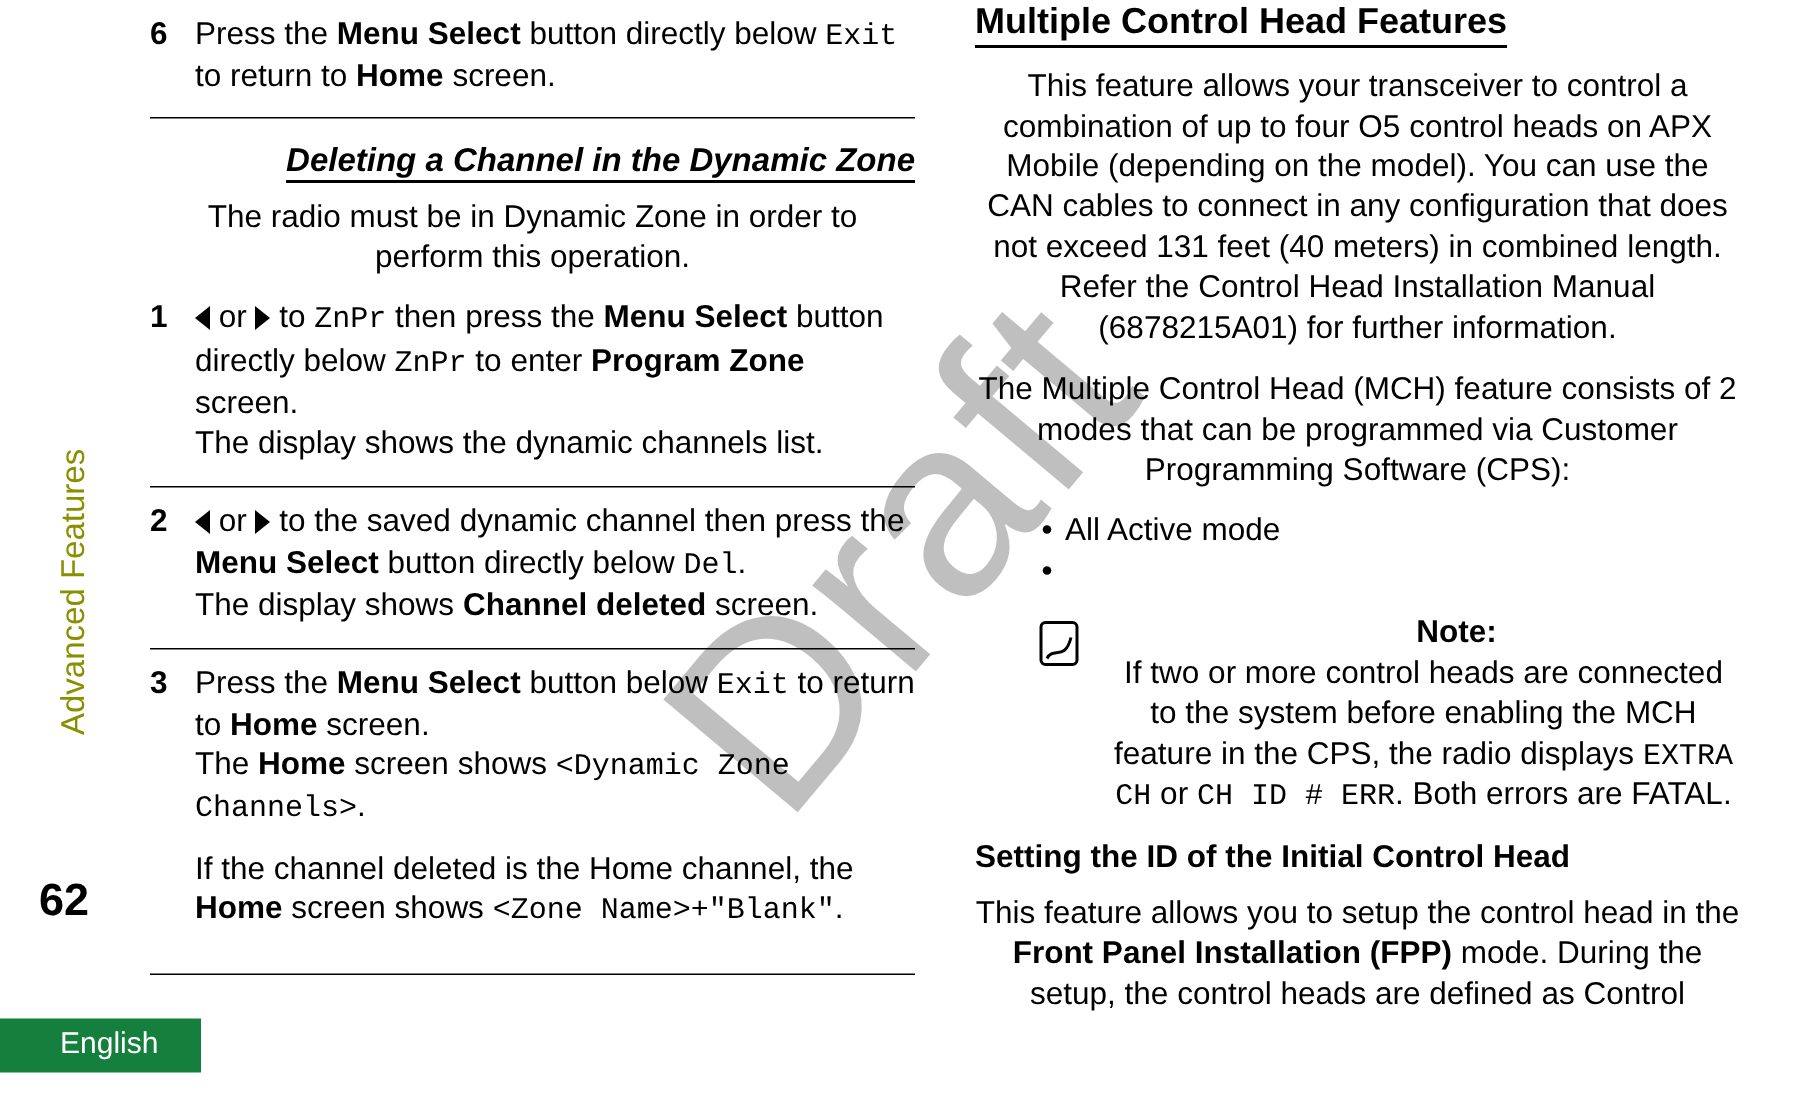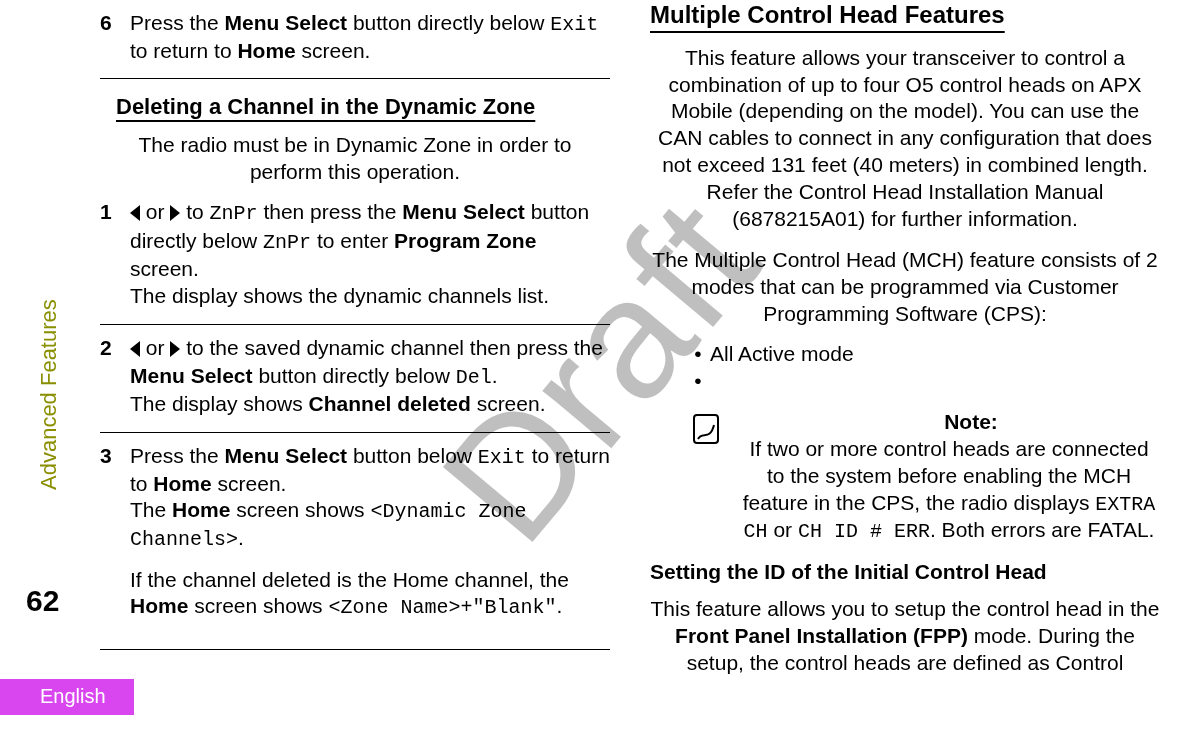--- a/index.html
+++ b/index.html
@@ -54,21 +54,21 @@
     top: 584px;
     font-size: 30px;
     font-weight: bold;
     color: #000;
   }
   .lang-tab {
     position: absolute;
     left: 0;
     bottom: 24px;
     height: 36px;
-    background: #d946ef;
+    background: #15803d;
     color: #fff;
     font-size: 20px;
     padding: 6px 28px 0 40px;
     box-sizing: border-box;
   }
   .columns {
     position: absolute;
     left: 100px;
     top: 0;
     right: 20px;
@@ -91,24 +91,26 @@
     flex-shrink: 0;
   }
   .step-body { flex: 1; }
   .hr {
     border: none;
     border-top: 1.5px solid #000;
     margin: 8px 0 10px 0;
   }
   .sub-heading {
     font-weight: bold;
+    font-style: italic;
     font-size: 22px;
-    margin: 14px 0 10px 16px;
+    margin: 14px 0 10px 4px;
     text-decoration: underline;
     text-underline-offset: 6px;
+    text-align: right;
   }
   .section-heading {
     font-weight: bold;
     font-size: 24px;
     text-decoration: underline;
     text-underline-offset: 8px;
     margin-bottom: 14px;
   }
   b { font-weight: bold; }
   .mono {

